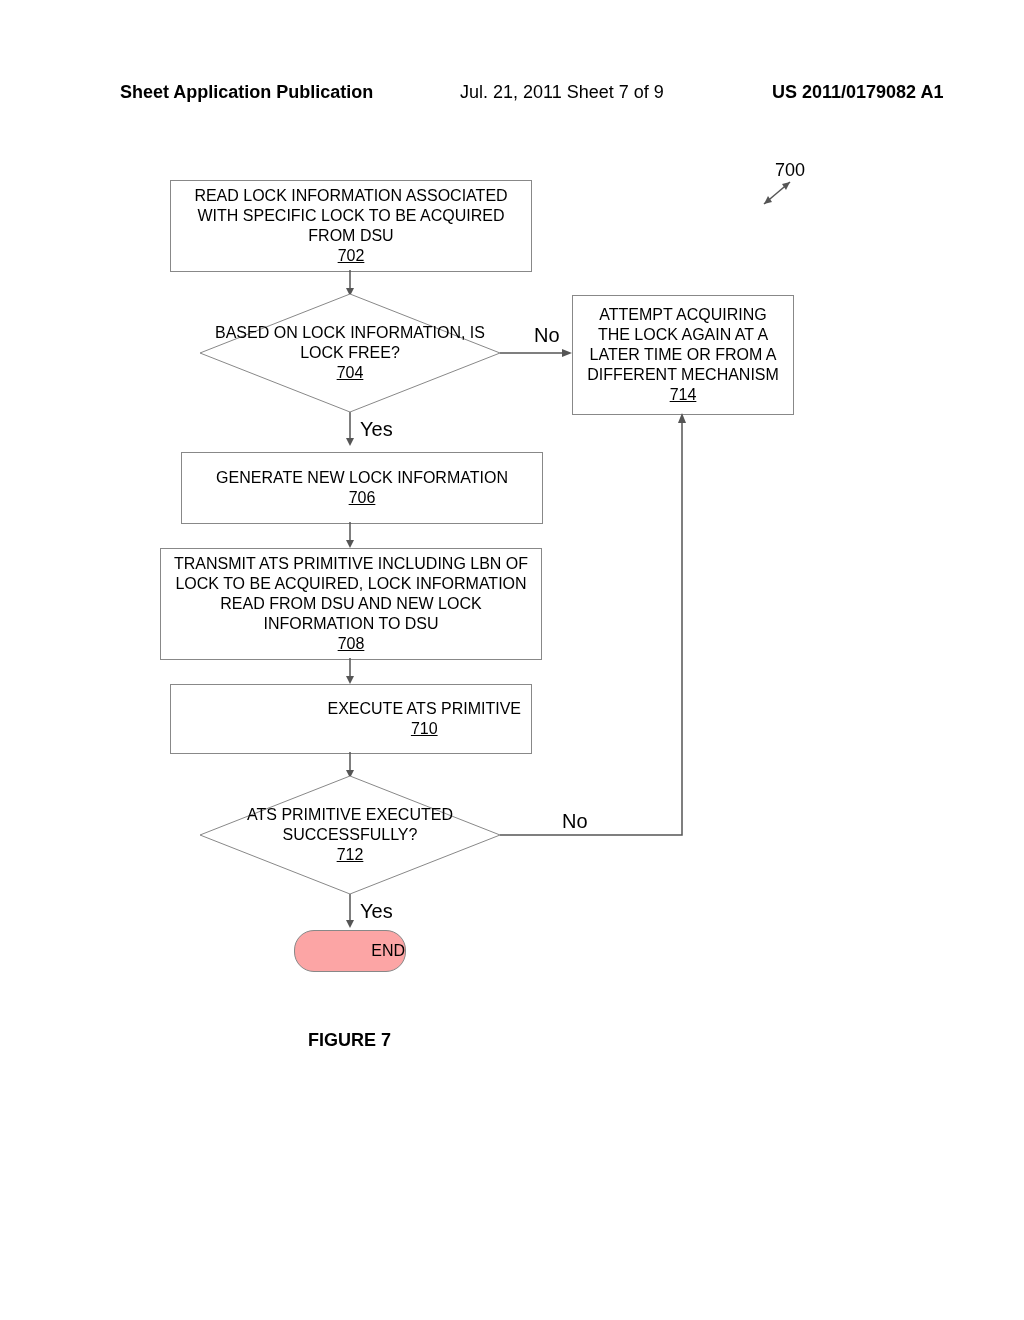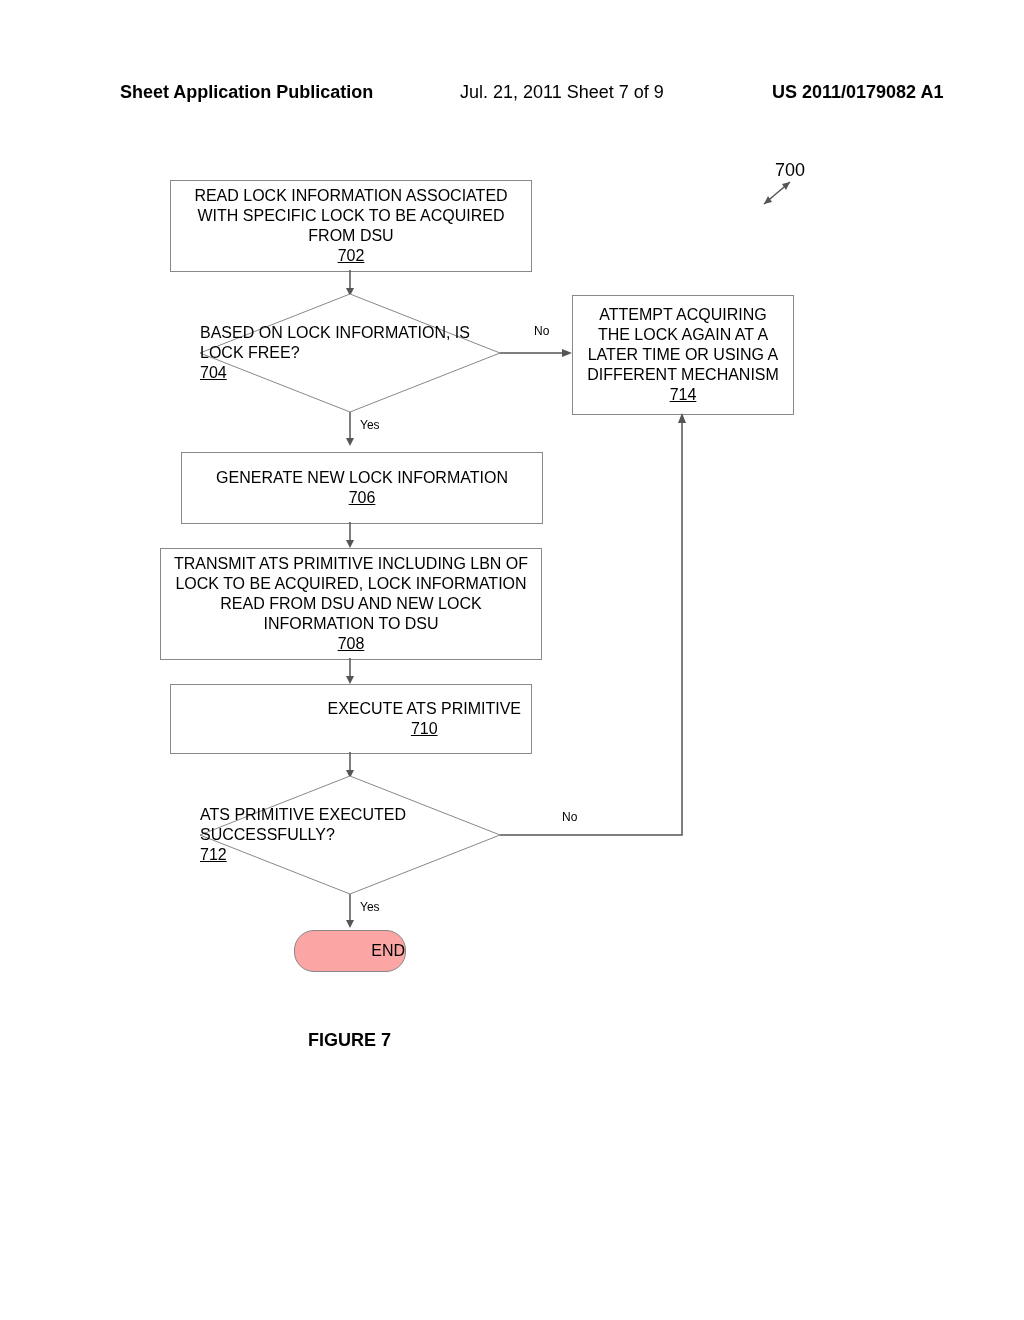--- a/index.html
+++ b/index.html
@@ -40,21 +40,21 @@
     align-items: center;
     justify-content: center;
     background: #fff;
   }
   .box .inner { padding: 0 10px; }
   .box .num { text-decoration: underline; }
 
   .diamond {
     position: absolute;
     width: 300px;
-    text-align: left;
+    text-align: center;
     font-size: 16px;
     line-height: 1.25;
   }
   .diamond svg { position: absolute; top: 0; left: 0; width: 300px; }
   .diamond .label {
     position: absolute;
     top: 0; left: 0; width: 300px;
     display: flex;
     align-items: center;
     justify-content: center;
@@ -68,21 +68,21 @@
     border: 1px solid #888;
     border-radius: 20px;
     text-align: right;
     line-height: 40px;
     font-size: 16px;
     background: #fca5a5;
   }
 
   .edge-label {
     position: absolute;
-    font-size: 12px;
+    font-size: 20px;
   }
   .figure-label {
     position: absolute;
     font-weight: bold;
     font-size: 18px;
   }
 </style>
 </head>
 <body>
 
@@ -132,21 +132,21 @@
   <div class="edge-label" style="left:200px;top:258px;">Yes</div>
 
   <svg style="position:absolute;left:340px;top:187px;" width="72" height="12">
     <line x1="0" y1="6" x2="64" y2="6" stroke="#555" stroke-width="1.5"></line>
     <polygon points="62,2 62,10 72,6" fill="#555"></polygon>
   </svg>
   <div class="edge-label" style="left:374px;top:164px;">No</div>
 
   <div class="box" style="left:412px;top:135px;width:220px;height:118px;">
     <div class="inner">
-      <span>ATTEMPT ACQUIRING THE LOCK AGAIN AT A LATER TIME OR USING A DIFFERENT MECHANISM</span><br>
+      <span>ATTEMPT ACQUIRING THE LOCK AGAIN AT A LATER TIME OR FROM A DIFFERENT MECHANISM</span><br>
       <span class="num">714</span>
     </div>
   </div>
 
   <div class="box" style="left:10px;top:292px;width:360px;height:70px;margin-left:11px;">
     <div class="inner">
       <span>GENERATE NEW LOCK INFORMATION</span><br>
       <span class="num">706</span>
     </div>
   </div>

